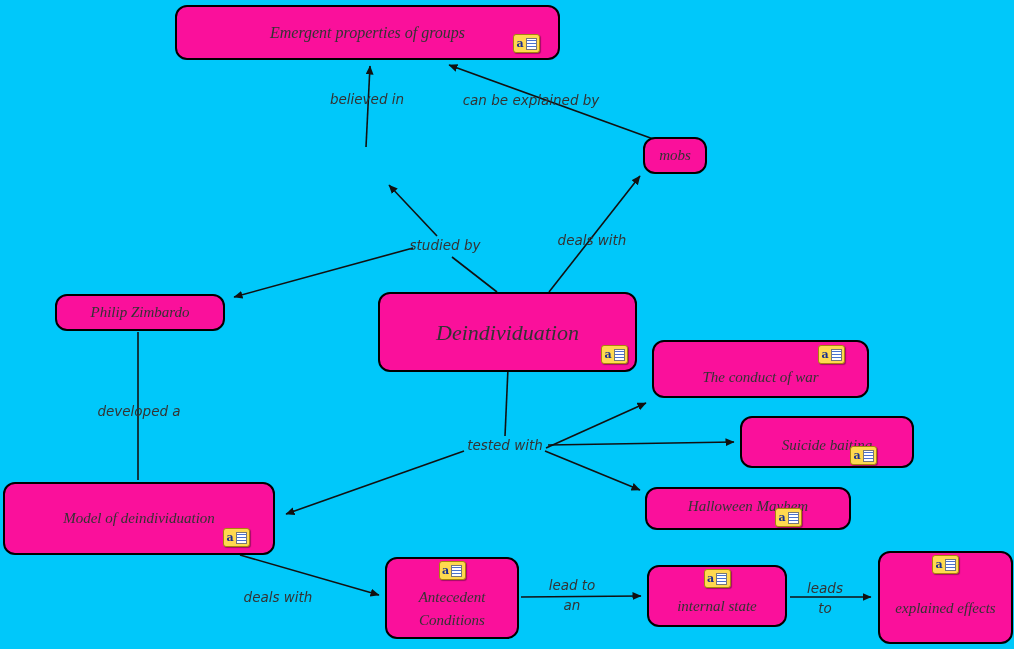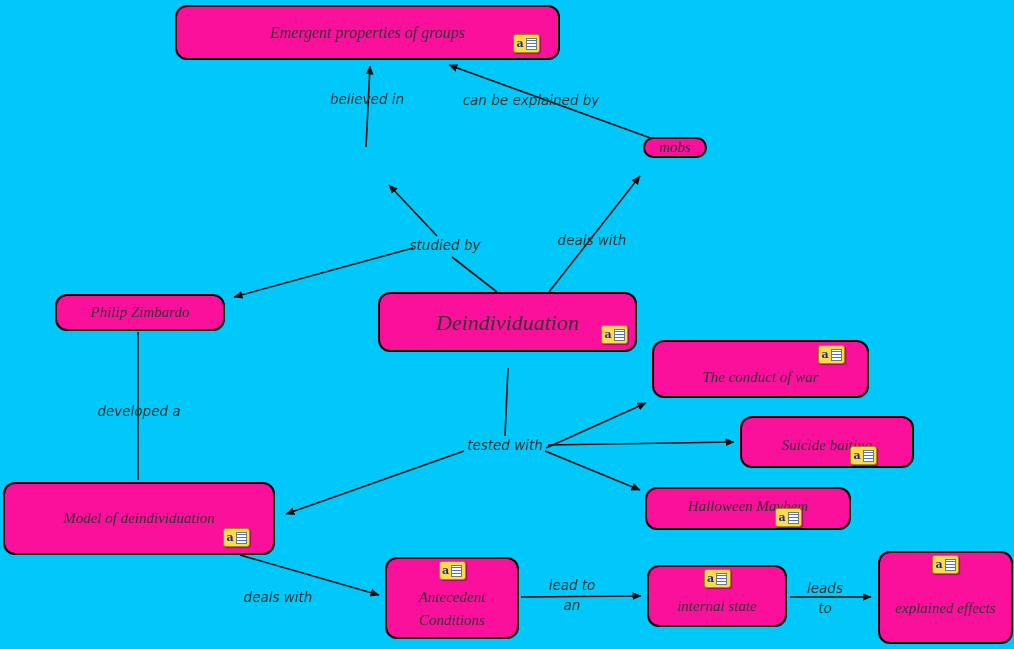--- a/index.html
+++ b/index.html
@@ -126,29 +126,29 @@
 
   <div class="node" style="left:175px; top:5px; width:385px; height:55px; font-size:16px;">
     <span class="node-label">Emergent properties of groups</span>
     <span class="res-icon abs" style="right:18px; bottom:5px;">
       <span class="res-a">a</span>
       <span class="res-doc"></span>
     </span>
   </div>
 
 
-  <div class="node" style="left:643px; top:137px; width:64px; height:21px;text-align:right;">
+  <div class="node" style="left:643px; top:137px; width:64px; height:37px;text-align:right;">
     <span class="node-label">mobs</span>
   </div>
 
   <div class="node" style="left:55px; top:294px; width:170px; height:37px;">
     <span class="node-label">Philip Zimbardo</span>
   </div>
 
-  <div class="node" style="left:378px; top:292px; width:259px; height:60px; font-size:22px;">
+  <div class="node" style="left:378px; top:292px; width:259px; height:80px; font-size:22px;">
     <span class="node-label">Deindividuation</span>
     <span class="res-icon abs" style="right:7px; bottom:6px;">
       <span class="res-a">a</span>
       <span class="res-doc"></span>
     </span>
   </div>
 
   <div class="node" style="left:652px; top:340px; width:217px; height:58px; align-items:flex-end; padding-bottom:8px;">
     <span class="node-label">The conduct of war</span>
     <span class="res-icon abs" style="right:22px; top:3px;">

